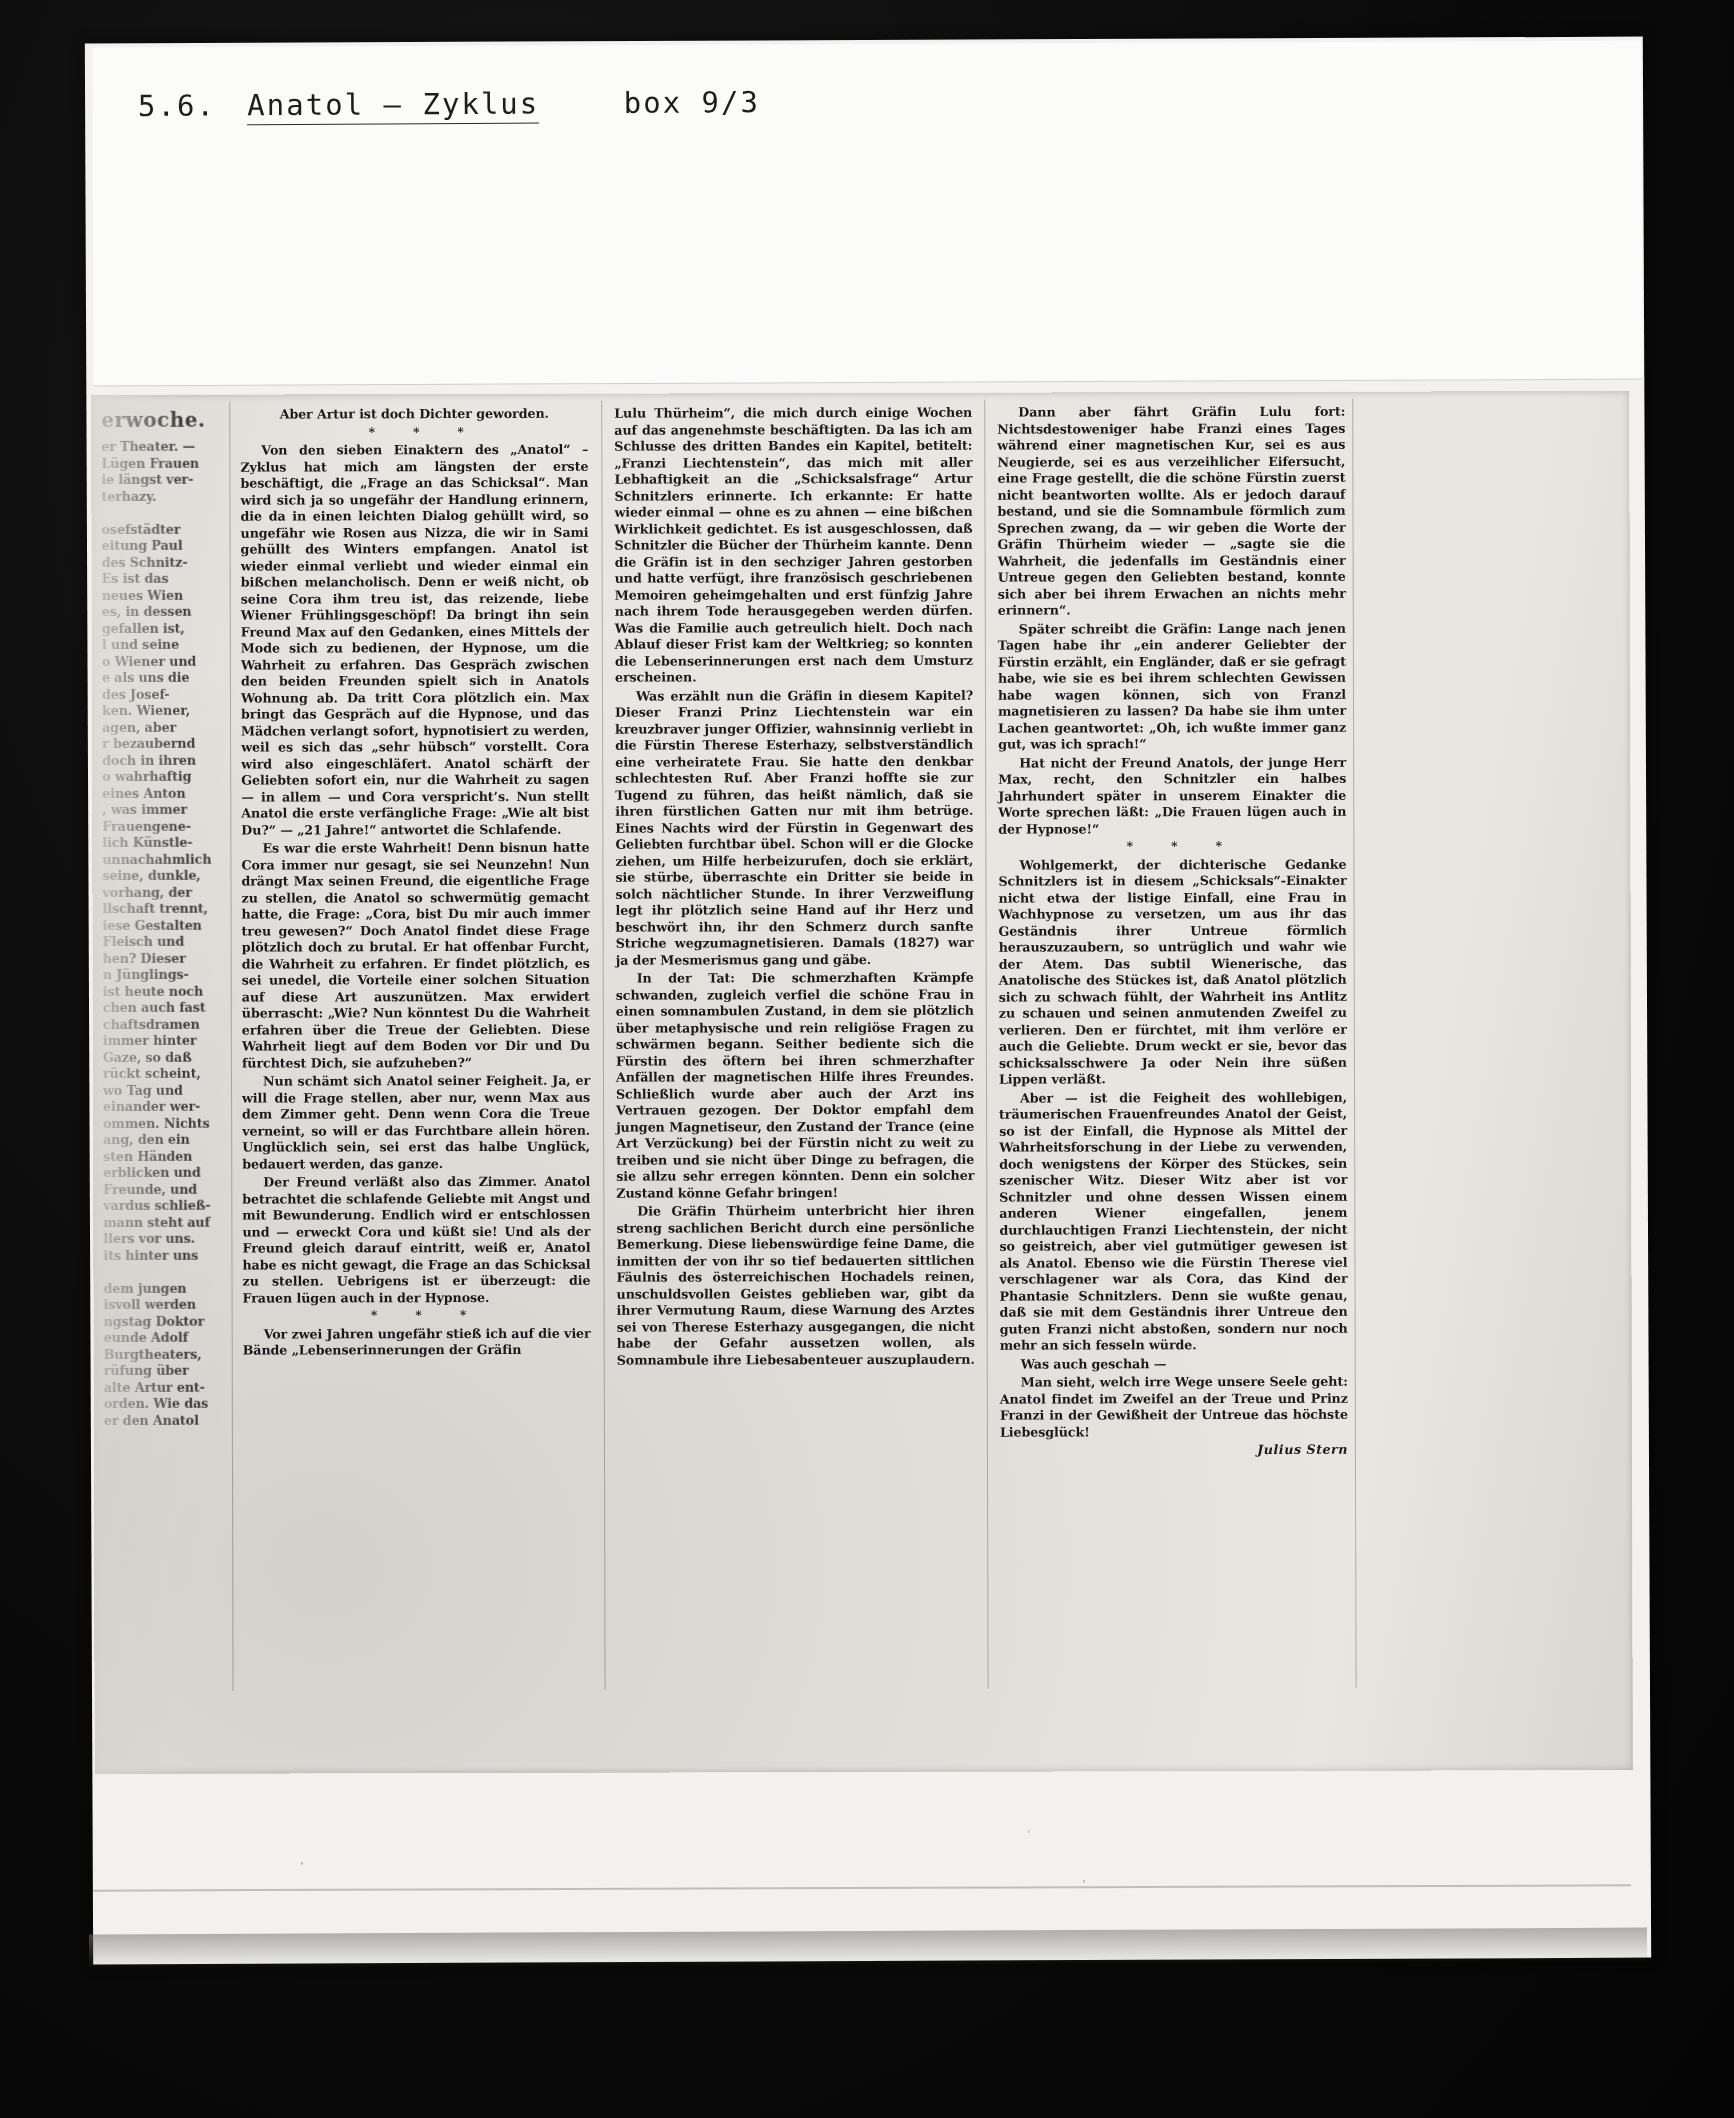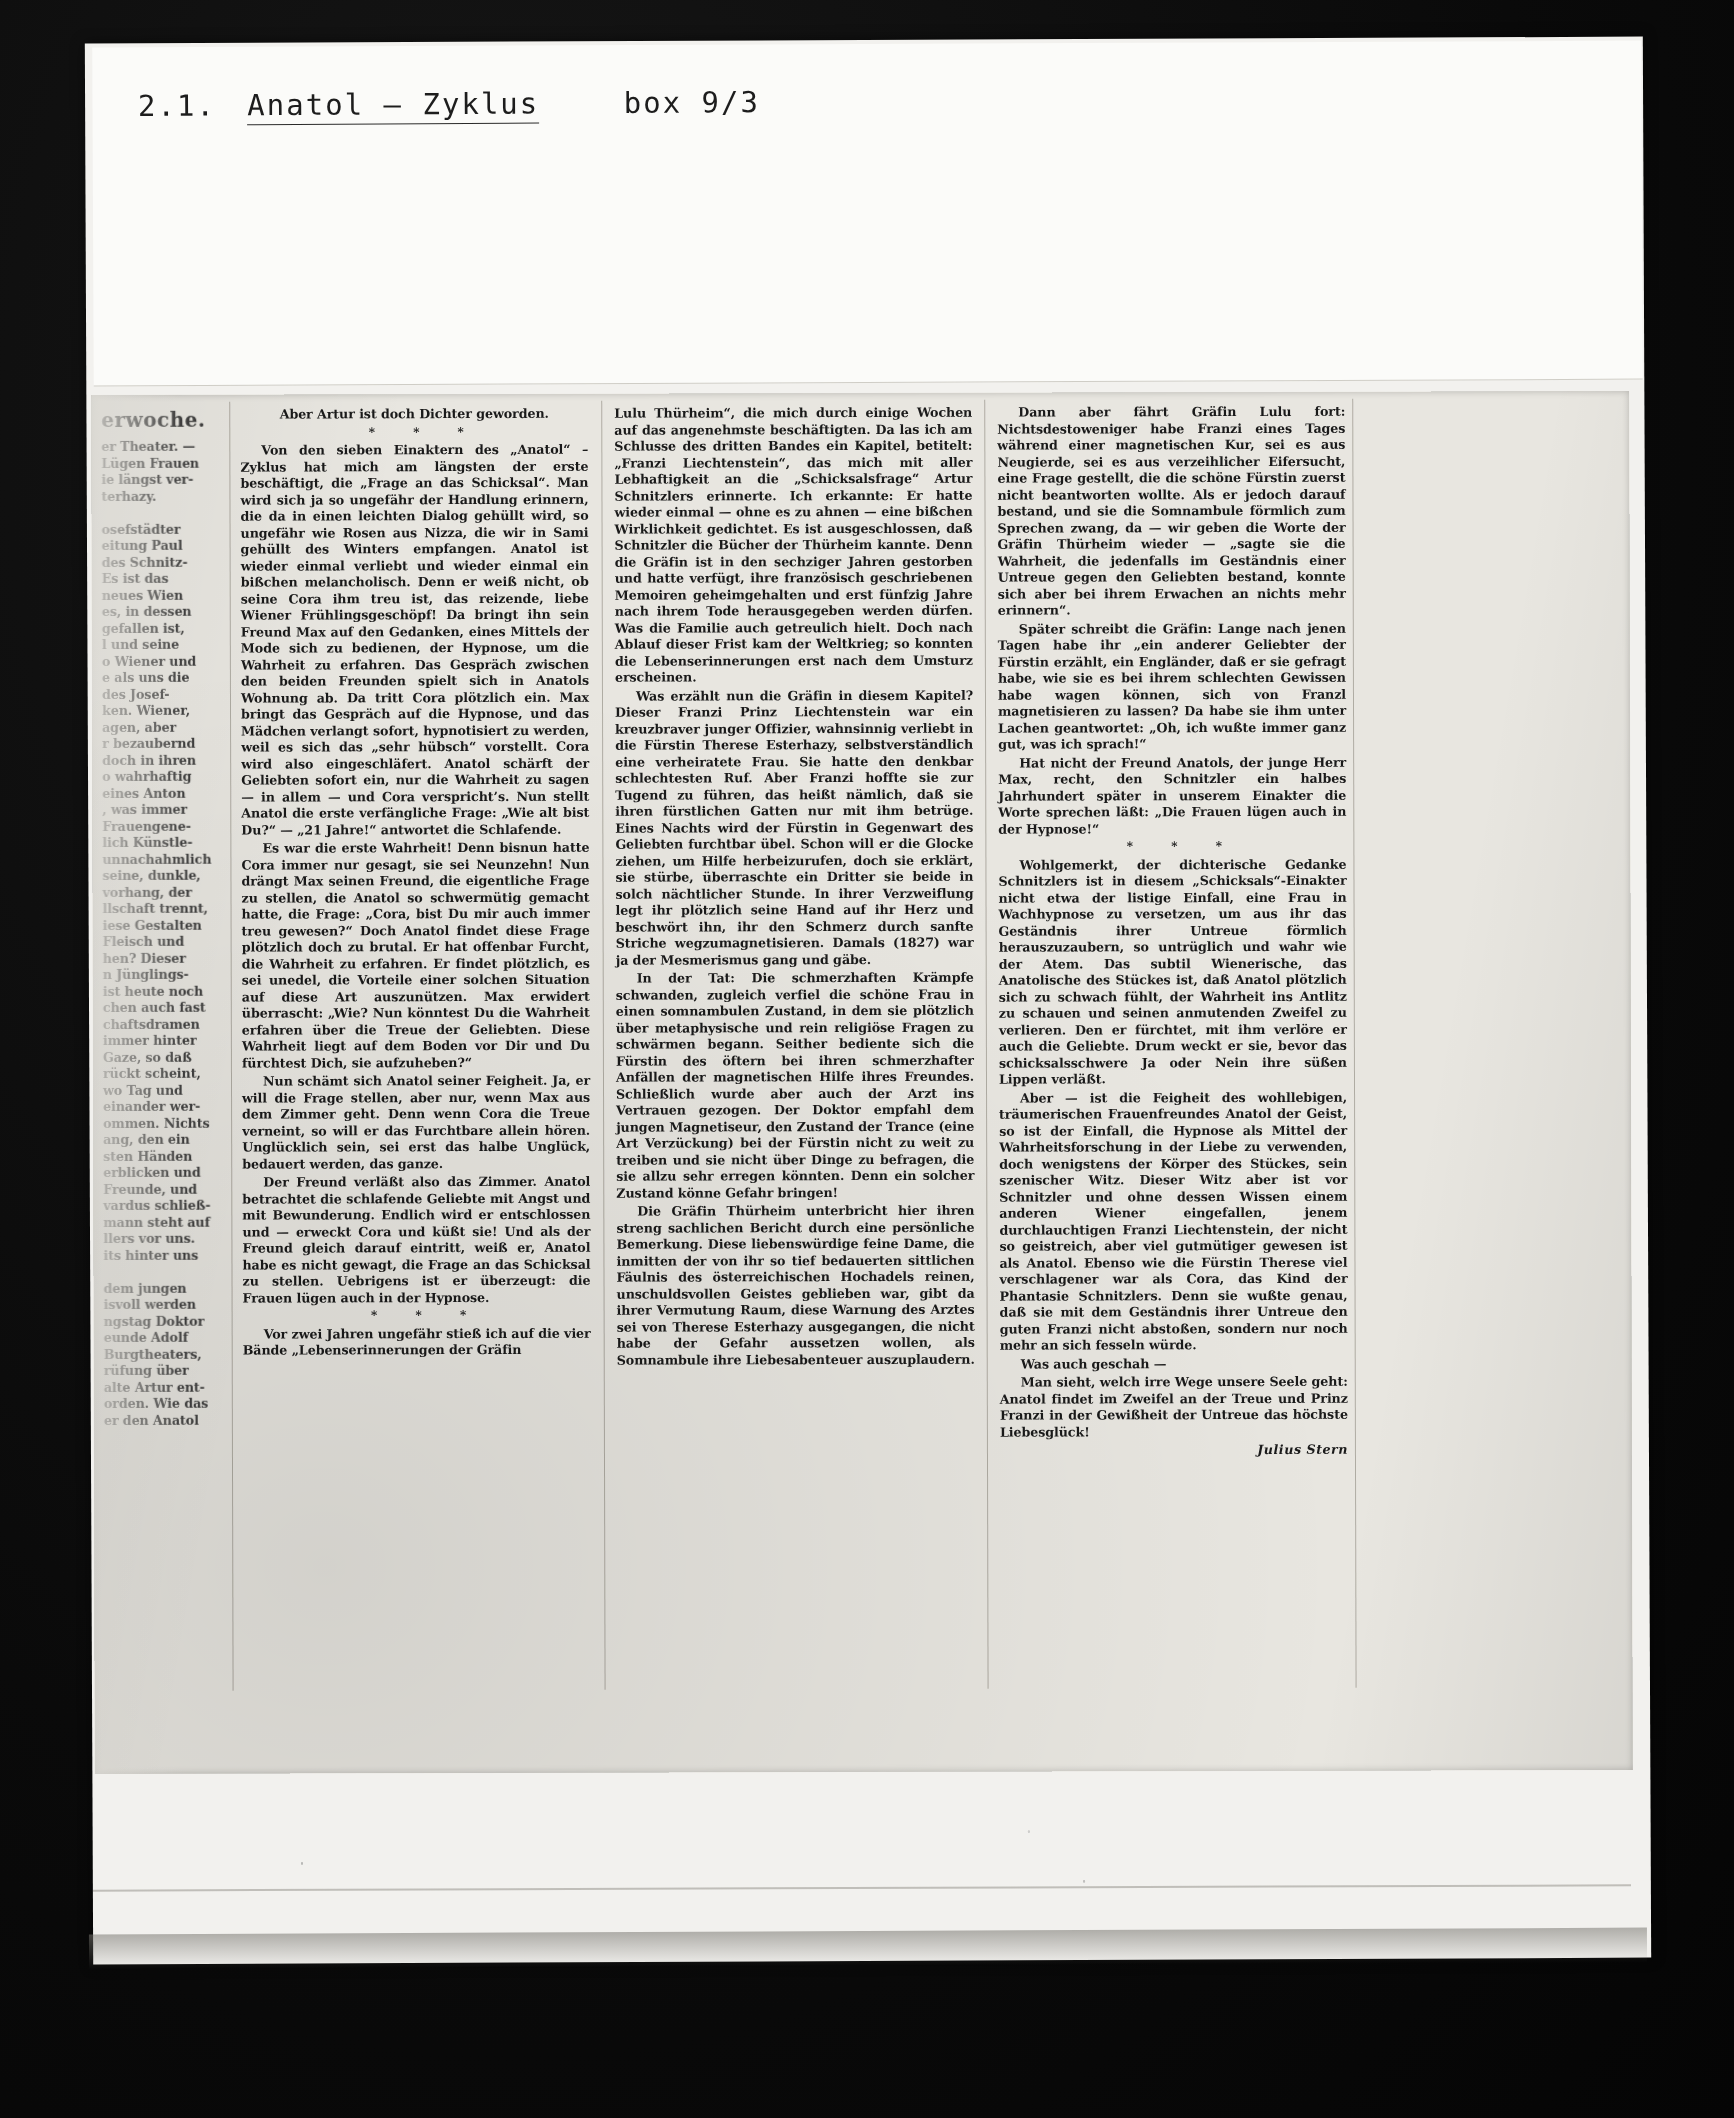--- a/index.html
+++ b/index.html
@@ -190,21 +190,21 @@
 <body>
 
 <div id="scan-background"></div>
 
 <div id="archival-sheet"></div>
 <div id="sheet-shadow-edge"></div>
 
 <div id="header-strip"></div>
 
 <div id="header-label">
-  <span class="seg">2.1.</span>
+  <span class="seg">5.6.</span>
   <span class="seg underline-seg" style="margin-left:12px;">Anatol – Zyklus</span>
   <span class="seg boxref">box 9/3</span>
 </div>
 
 <div id="clipping">
 
   <div class="colrule" id="rule-a"></div>
   <div class="colrule" id="rule-b"></div>
   <div class="colrule" id="rule-c"></div>
   <div class="colrule" id="rule-d"></div>

